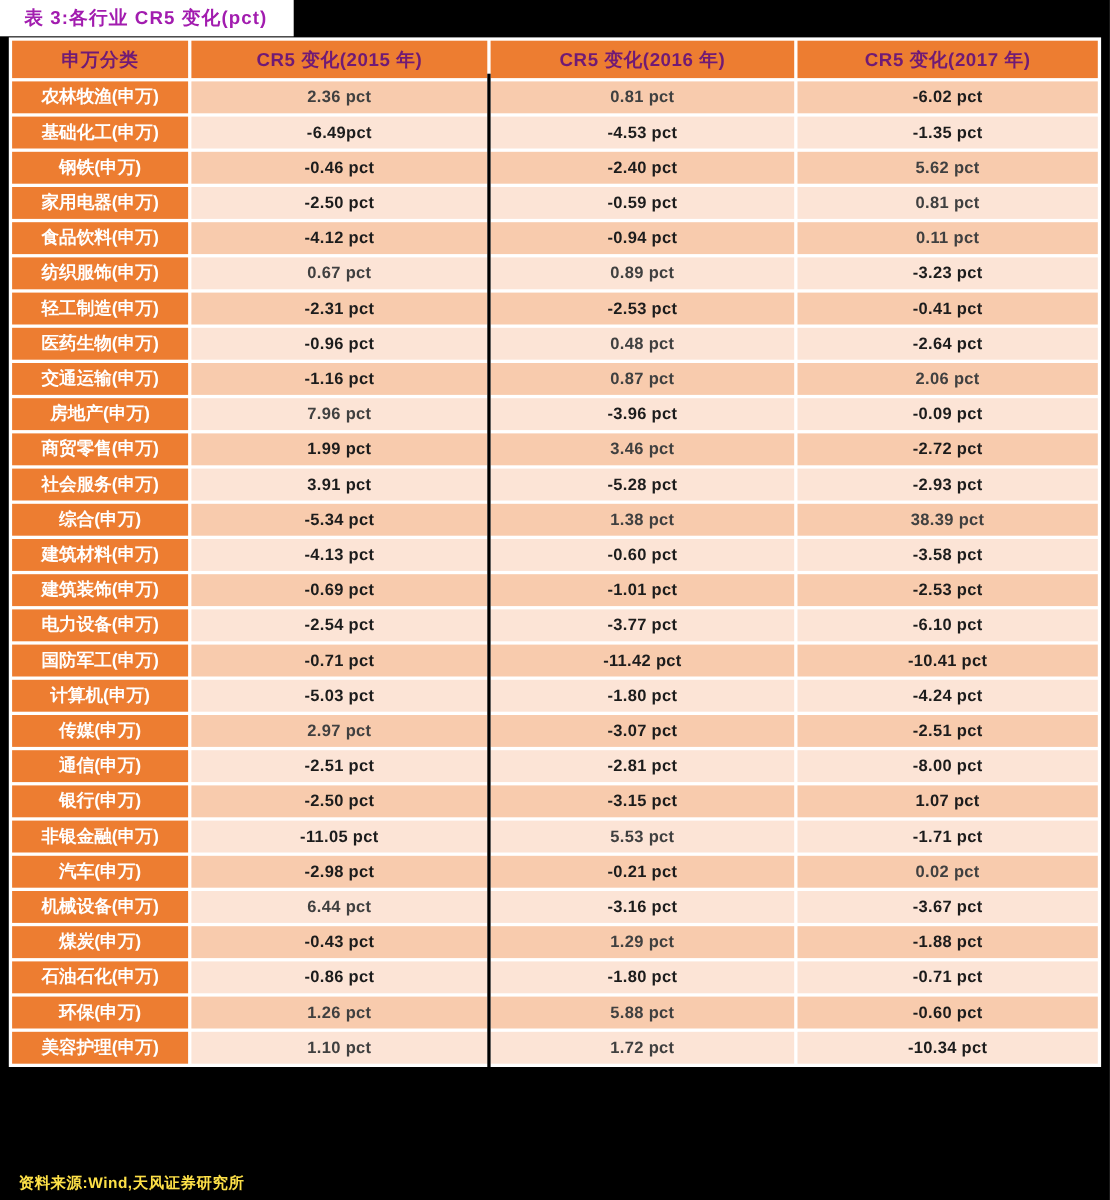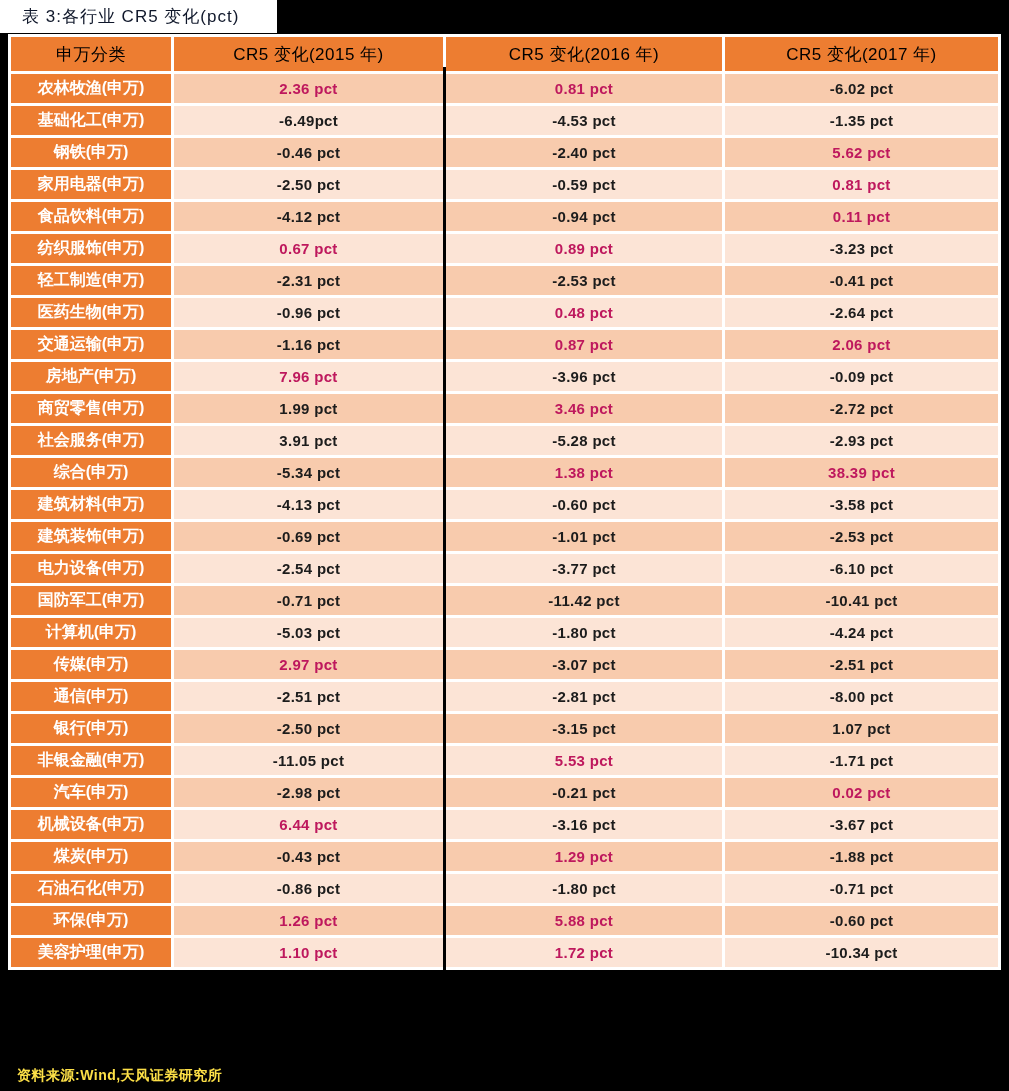--- a/index.html
+++ b/index.html
@@ -8,55 +8,55 @@
     width: 1009px; height: 1091px;
     background: #000000;
     font-family: "Liberation Sans", sans-serif;
     position: relative;
     overflow: hidden;
   }
   .title {
     position: absolute; top: 0; left: 0;
     height: 33px; line-height: 34px;
     background: #ffffff;
-    color: #0f172a;
-    font-weight: normal; font-size: 17px;
-    padding: 0 38px 0 22px;
+    color: #a21caf;
+    font-weight: bold; font-size: 17px;
+    padding: 0 24px 0 22px;
     letter-spacing: 1px;
     white-space: nowrap;
   }
   table.cr5 {
     position: absolute; top: 34px; left: 8px;
     width: 993px;
     border-collapse: separate;
     border-spacing: 3px;
     background: #ffffff;
     table-layout: fixed;
   }
   table.cr5 th {
-    background: #ED7D31; color: #000000;
-    font-size: 17px; font-weight: normal;
+    background: #ED7D31; color: #701a75;
+    font-size: 17px; font-weight: bold;
     height: 34px; text-align: center; padding: 0;
     letter-spacing: 0.5px;
   }
   table.cr5 td {
     height: 29px; padding: 0;
     text-align: center; vertical-align: middle;
     font-weight: bold;
     white-space: nowrap; overflow: hidden;
   }
   td.rowlabel {
     background: #ED7D31; color: #ffffff;
     font-size: 16px;
     margin-left: 40px;
   }
   td.val { font-size: 15px; color: #1c1c1c; letter-spacing: 0.3px; }
   tbody tr:nth-child(odd)  td.val { background: #F8CBAD; }
   tbody tr:nth-child(even) td.val { background: #FCE4D6; }
-  td.val.red { color: #be185d; }
+  td.val.red { color: #404040; }
   .divider {
     position: absolute;
     left: 443px; top: 67px;
     width: 3px; height: 992px;
     background: #000000;
   }
   .source {
     position: absolute; left: 17px; top: 1067px;
     font-size: 14px; font-weight: bold;
     color: #fde047; letter-spacing: 0.5px;

